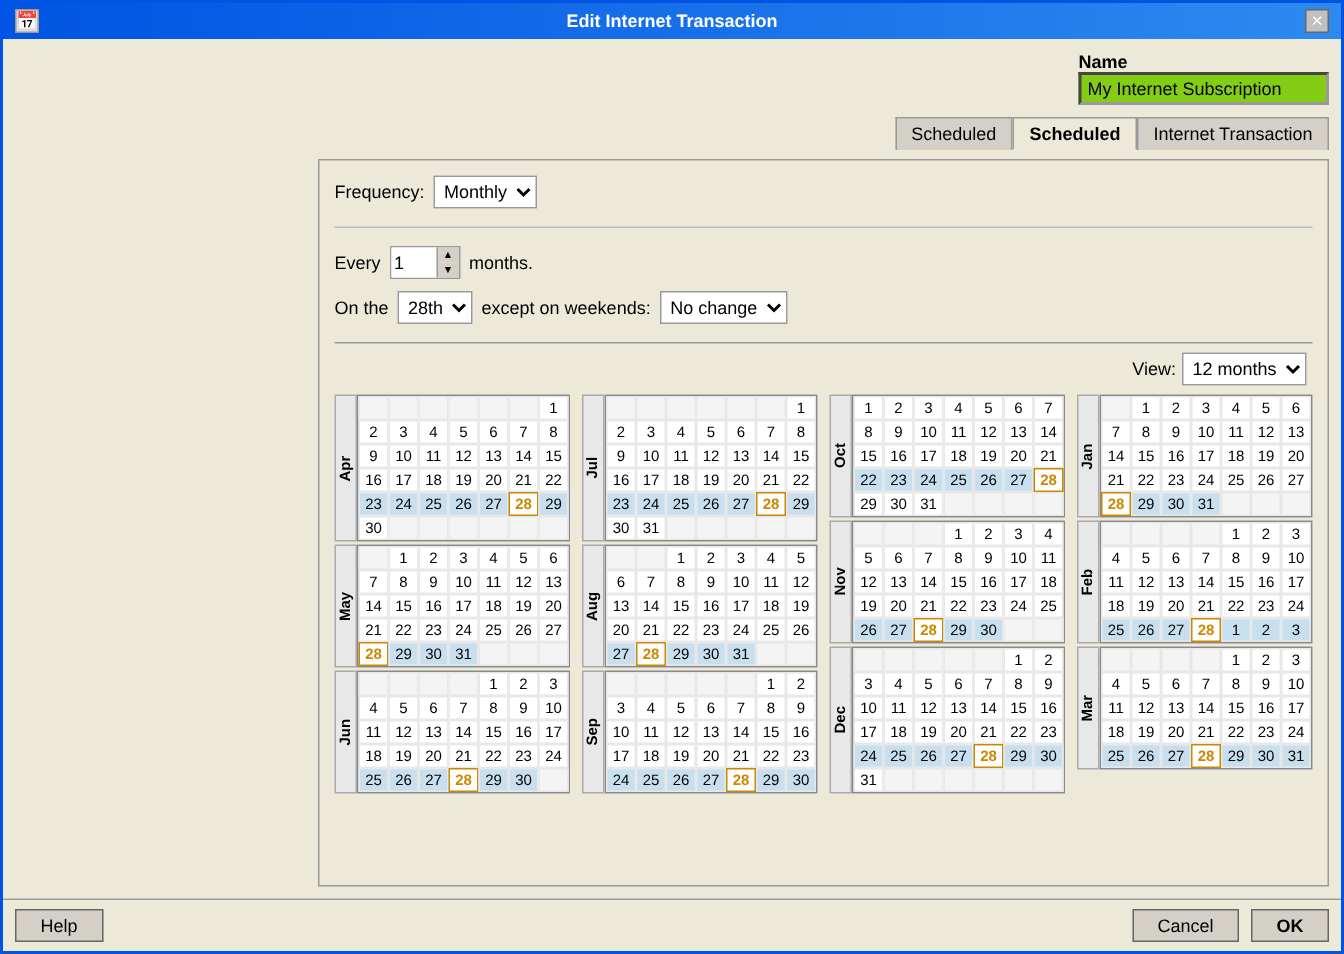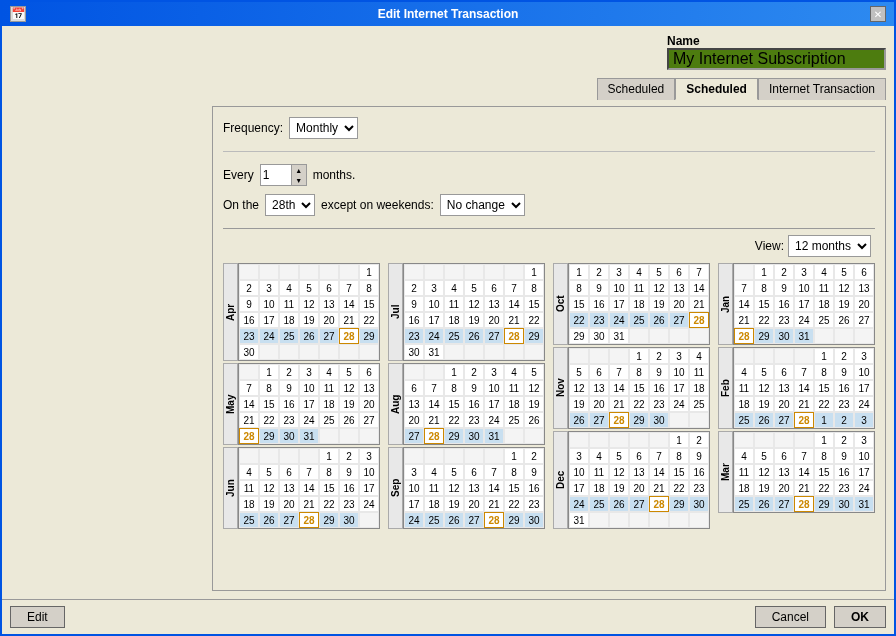--- a/index.html
+++ b/index.html
@@ -8,21 +8,21 @@
     .window { width: 896px; height: 636px; background: #ece9d8; border: 2px solid #0054e3; display: flex; flex-direction: column; }
     
     .title-bar { background: linear-gradient(to right, #0054e3, #2d8af0); color: white; padding: 4px 8px; display: flex; align-items: center; justify-content: space-between; height: 24px; }
     .title-bar-text { font-size: 12px; font-weight: bold; flex: 1; text-align: center; }
     .title-bar-icon { width: 16px; height: 16px; background: #ddd; border: 1px solid #999; }
     .close-btn { width: 16px; height: 16px; background: #c0c0c0; border: 1px solid #666; cursor: pointer; display: flex; align-items: center; justify-content: center; font-size: 10px; }
     
     .content { flex: 1; padding: 8px; display: flex; flex-direction: column; gap: 6px; background: #ece9d8; align-items: flex-end; }
     
     .field-label { font-weight: bold; font-size: 12px; }
-    .name-input { width: 100%; padding: 2px 4px; border: 2px inset #999; background: #4d7c0f; font-size: 16px; height: 22px; }
+    .name-input { width: 100%; padding: 2px 4px; border: 2px inset #999; background: #84cc16; font-size: 12px; height: 22px; }
     
     .tabs { display: flex; gap: 0; margin-top: 2px; }
     .tab { padding: 3px 10px; border: 1px solid #999; background: #d4d0c8; cursor: pointer; font-size: 12px; border-bottom: none; }
     .tab.active { background: #ece9d8; border-bottom: 1px solid #ece9d8; font-weight: bold; z-index: 1; }
     
     .tab-content { border: 1px solid #999; background: #ece9d8; padding: 10px; flex: 1; display: flex; flex-direction: column; gap: 8px; }
     
     .form-row { display: flex; align-items: center; gap: 6px; }
     
     select, .select-box { border: 1px solid #999; background: white; padding: 1px 2px; font-size: 12px; height: 22px; }
@@ -654,19 +654,19 @@
                   </div>
                 </div>
               </div>
             </div>
           </div>
       </div>
     </div>
   </div>
 
   <div class="footer">
-    <button>Edit</button>
+    <button>Help</button>
     <div style="display:flex;gap:8px;">
       <button>Cancel</button>
       <button style="font-weight:bold;">OK</button>
     </div>
   </div>
 </div>
 
 </body></html>

